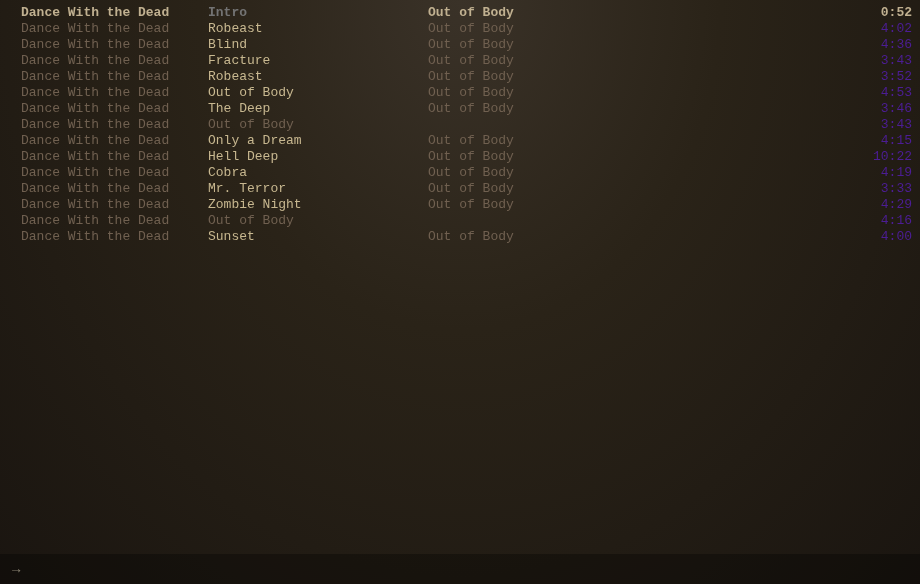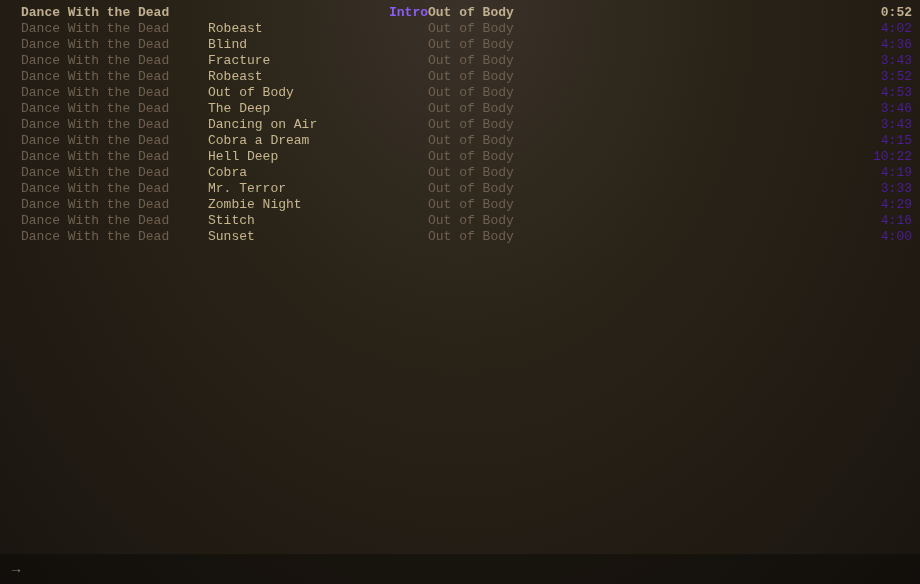--- a/index.html
+++ b/index.html
@@ -54,22 +54,21 @@
 
     .col-title {
       width: 220px;
       min-width: 220px;
       white-space: nowrap;
       overflow: hidden;
       color: #c8b890;
     }
 
     .track-row.header .col-title {
-      color: #8b5cf6;
-      text-align: right;
+      color: #737373;
     }
 
     .col-album {
       flex: 1;
       white-space: nowrap;
       overflow: hidden;
       color: #706050;
     }
 
     .track-row.header .col-album {
@@ -145,27 +144,26 @@
       <span class="col-duration">4:53</span>
     </div>
     <div class="track-row">
       <span class="col-artist">Dance With the Dead</span>
       <span class="col-title">The Deep</span>
       <span class="col-album">Out of Body</span>
       <span class="col-duration">3:46</span>
     </div>
     <div class="track-row">
       <span class="col-artist">Dance With the Dead</span>
-      <span class="col-title">Dancing on Air</span>
       <span class="col-album">Out of Body</span>
       <span class="col-duration">3:43</span>
     </div>
     <div class="track-row">
       <span class="col-artist">Dance With the Dead</span>
-      <span class="col-title">Cobra a Dream</span>
+      <span class="col-title">Only a Dream</span>
       <span class="col-album">Out of Body</span>
       <span class="col-duration">4:15</span>
     </div>
     <div class="track-row">
       <span class="col-artist">Dance With the Dead</span>
       <span class="col-title">Hell Deep</span>
       <span class="col-album">Out of Body</span>
       <span class="col-duration">10:22</span>
     </div>
     <div class="track-row">
@@ -181,21 +179,20 @@
       <span class="col-duration">3:33</span>
     </div>
     <div class="track-row">
       <span class="col-artist">Dance With the Dead</span>
       <span class="col-title">Zombie Night</span>
       <span class="col-album">Out of Body</span>
       <span class="col-duration">4:29</span>
     </div>
     <div class="track-row">
       <span class="col-artist">Dance With the Dead</span>
-      <span class="col-title">Stitch</span>
       <span class="col-album">Out of Body</span>
       <span class="col-duration">4:16</span>
     </div>
     <div class="track-row">
       <span class="col-artist">Dance With the Dead</span>
       <span class="col-title">Sunset</span>
       <span class="col-album">Out of Body</span>
       <span class="col-duration">4:00</span>
     </div>
   </div>

